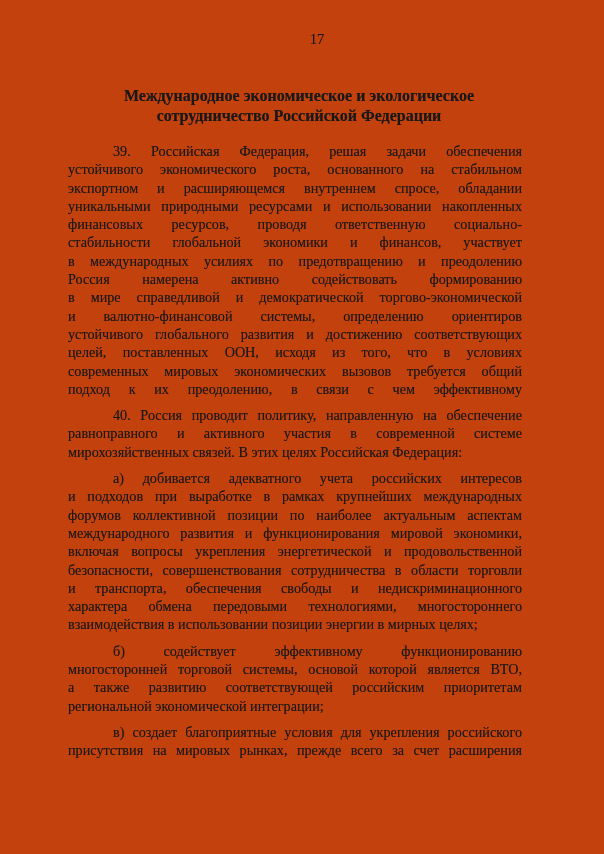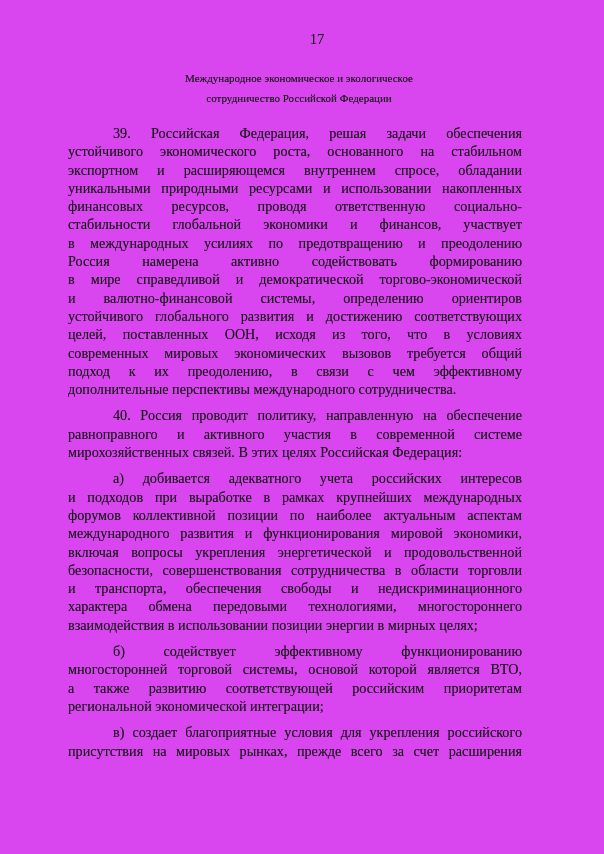--- a/index.html
+++ b/index.html
@@ -4,42 +4,42 @@
 <style>
   html, body {
     margin: 0;
     padding: 0;
     background: #ffffff;
   }
   .page {
     position: relative;
     width: 604px;
     height: 854px;
-    background: #d946ef;
+    background: #c2410c;
     color: #181818;
     font-family: "Liberation Serif", "DejaVu Serif", serif;
     overflow: hidden;
   }
   .content {
     position: absolute;
     left: 60px;
     top: 30px;
     width: 470px;
   }
   .page-number {
     font-size: 14.6px;
     line-height: 19px;
     text-align: center;
     transform: translateX(22px);
     text-shadow: 0 0 0.4px rgba(20,20,20,0.45);
   }
   .heading {
-    margin: 19px 0 0 0;
-    font-size: 11px;
-    font-weight: normal;
+    margin: 37px 0 0 0;
+    font-size: 16px;
+    font-weight: bold;
     line-height: 20px;
     text-align: center;
     transform: translateX(4px);
     text-shadow: 0 0 0.4px rgba(20,20,20,0.5);
   }
   .doc-body {
     margin-top: 16px;
     font-size: 14.2px;
     line-height: 18.3px;
     text-shadow: 0 0 0.4px rgba(20,20,20,0.45);
@@ -78,21 +78,20 @@
           <div class="line">финансовых ресурсов, проводя ответственную социально-</div>
           <div class="line">стабильности глобальной экономики и финансов, участвует</div>
           <div class="line">в международных усилиях по предотвращению и преодолению</div>
           <div class="line">Россия намерена активно содействовать формированию</div>
           <div class="line">в мире справедливой и демократической торгово-экономической</div>
           <div class="line">и валютно-финансовой системы, определению ориентиров</div>
           <div class="line">устойчивого глобального развития и достижению соответствующих</div>
           <div class="line">целей, поставленных ООН, исходя из того, что в условиях</div>
           <div class="line">современных мировых экономических вызовов требуется общий</div>
           <div class="line">подход к их преодолению, в связи с чем эффективному</div>
-          <div class="line final">дополнительные перспективы международного сотрудничества.</div>
         </div>
         <div class="paragraph">
           <div class="line first">40. Россия проводит политику, направленную на обеспечение</div>
           <div class="line">равноправного и активного участия в современной системе</div>
           <div class="line final">мирохозяйственных связей. В этих целях Российская Федерация:</div>
         </div>
         <div class="paragraph">
           <div class="line first">а) добивается адекватного учета российских интересов</div>
           <div class="line">и подходов при выработке в рамках крупнейших международных</div>
           <div class="line">форумов коллективной позиции по наиболее актуальным аспектам</div>

